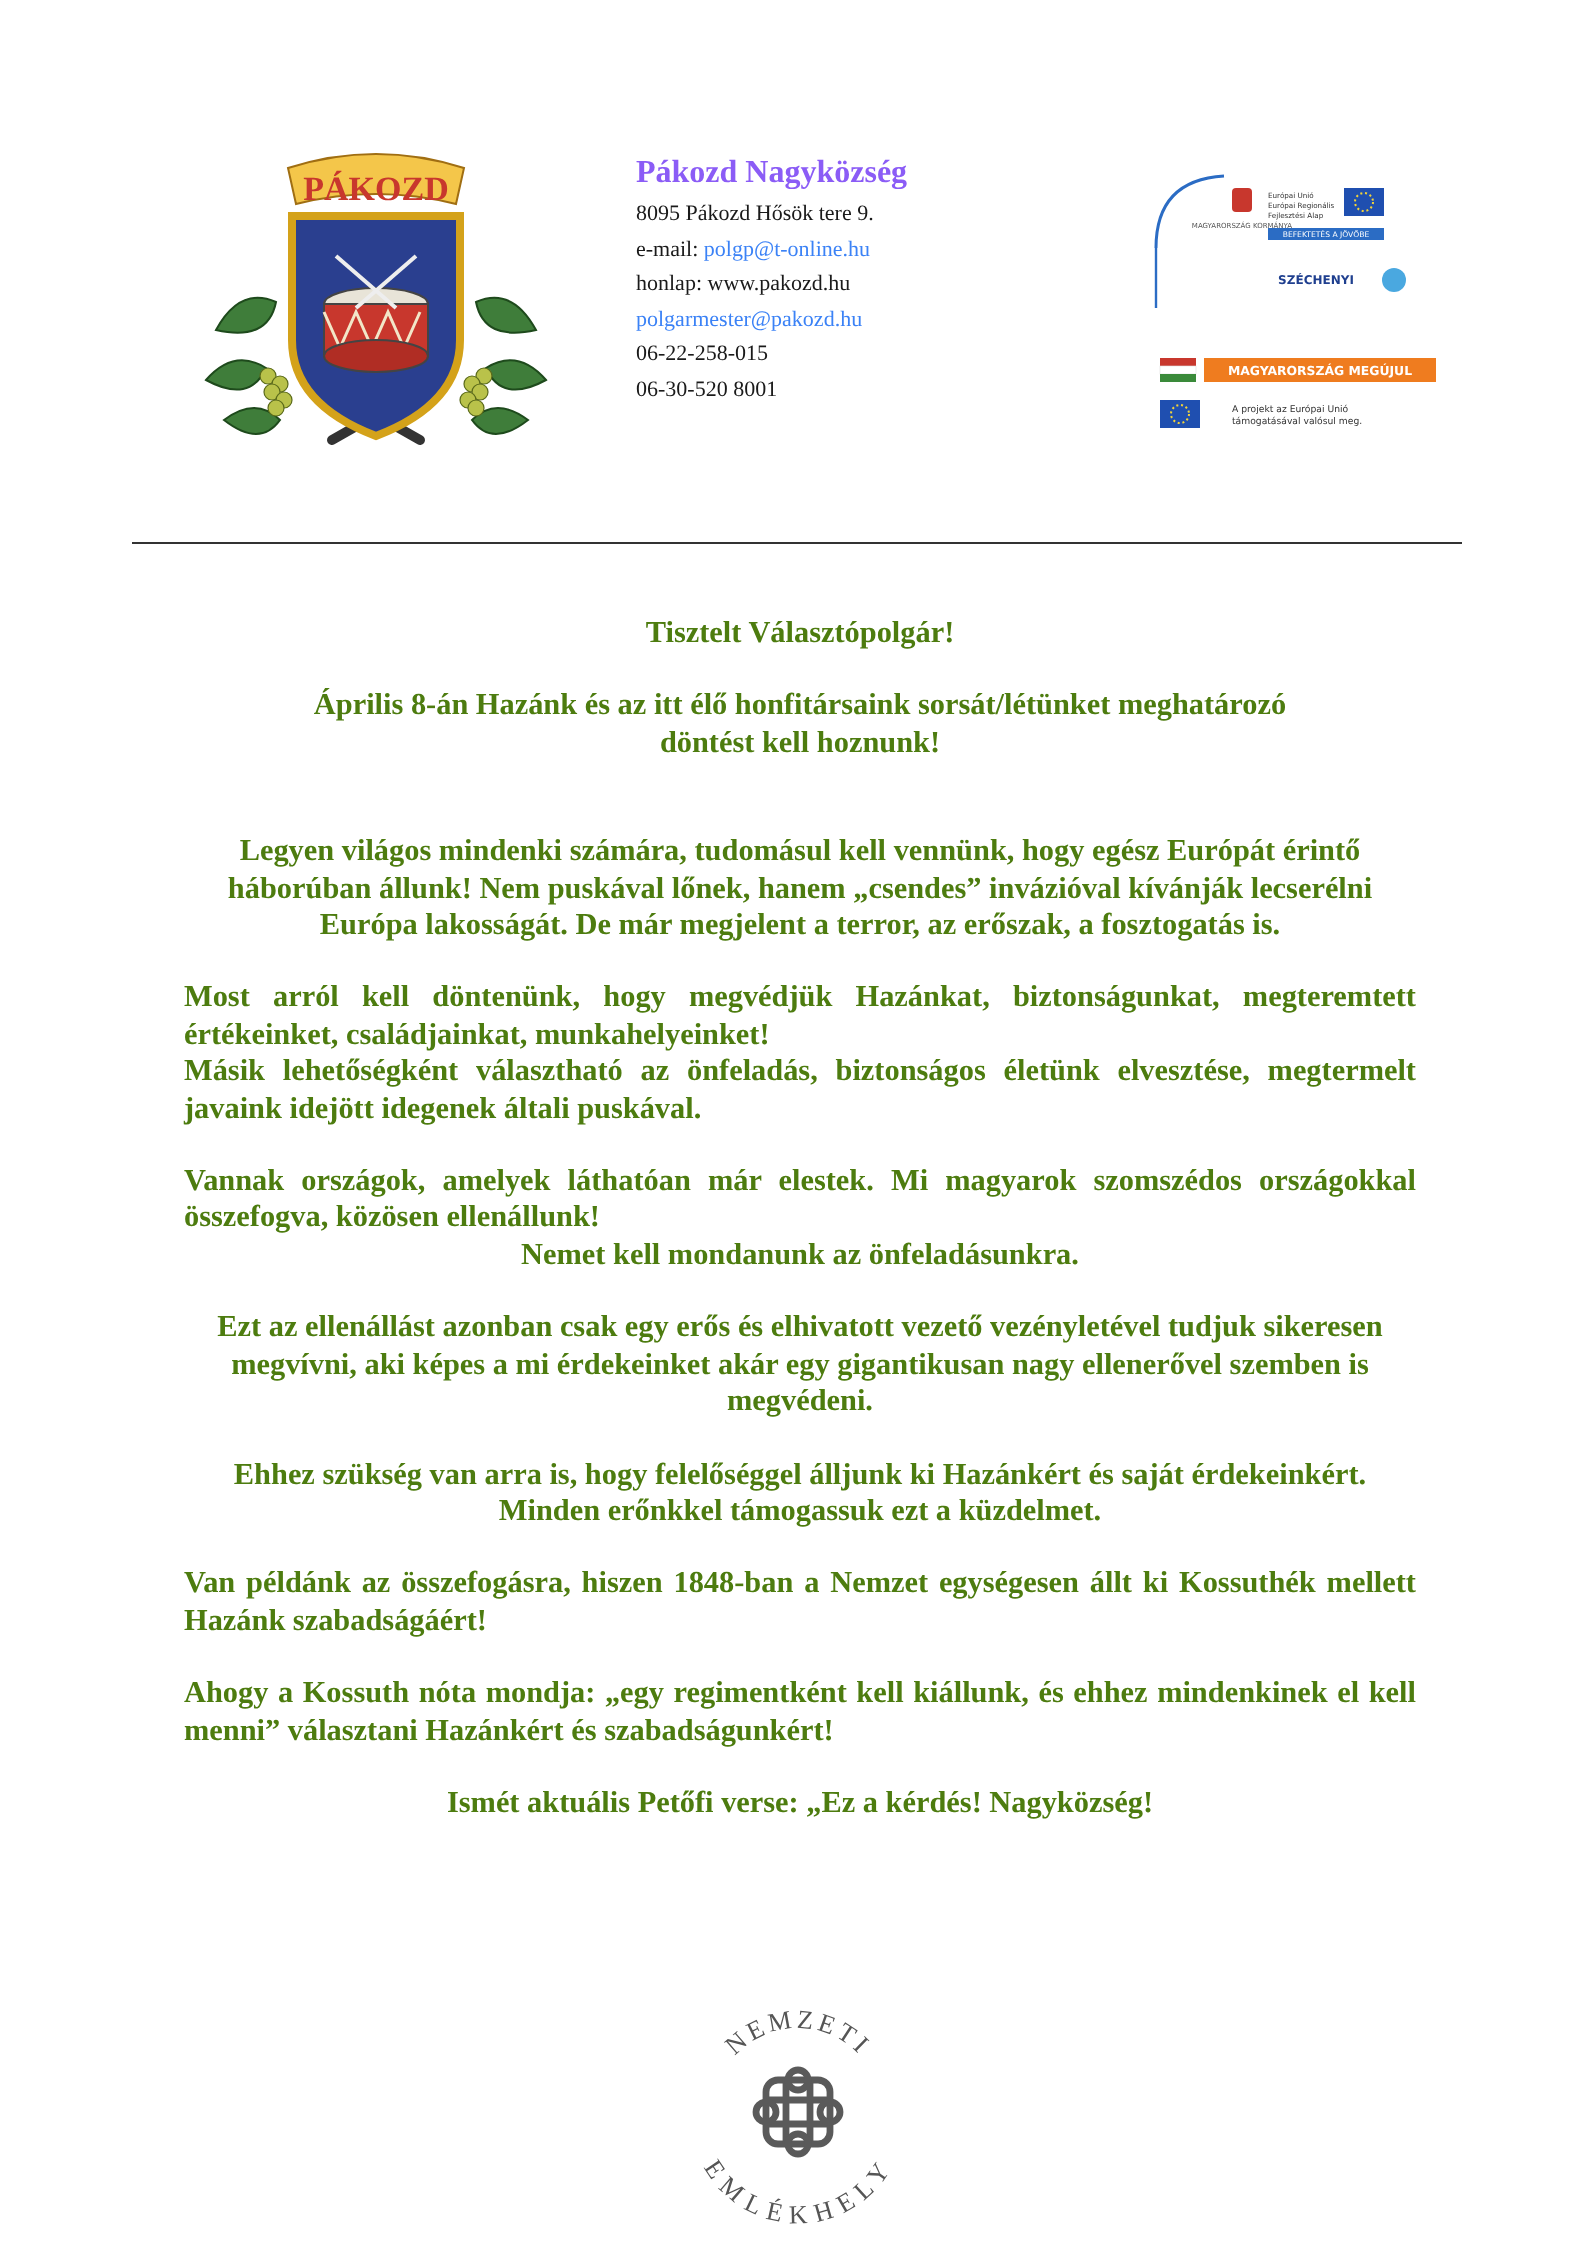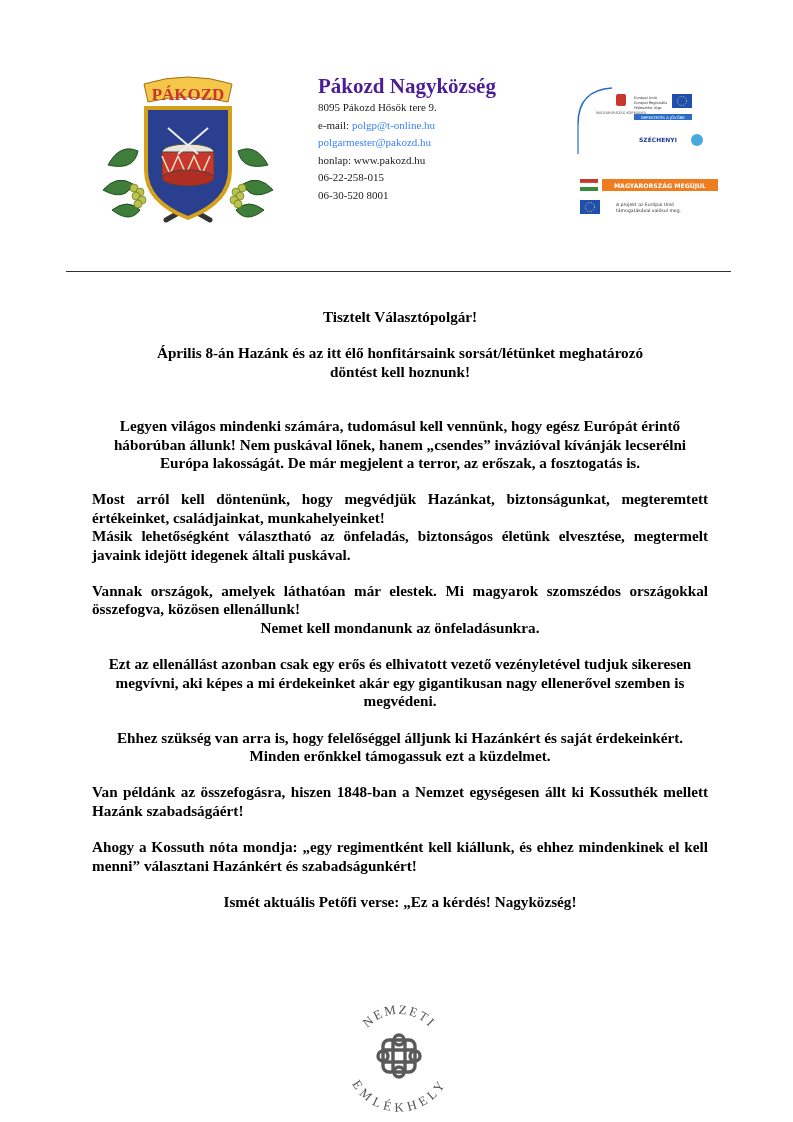--- a/index.html
+++ b/index.html
@@ -3,31 +3,31 @@
 <meta charset="utf-8">
 <style>
   html, body { margin: 0; padding: 0; background: #ffffff; }
   body { width: 793px; height: 1122px; position: relative; overflow: hidden;
          font-family: "DejaVu Serif", "Liberation Serif", serif; color: #1a1a1a; }
   .page { position: absolute; inset: 0; }
 
   
   .crest { position: absolute; left: 98px; top: 70px; width: 180px; height: 165px; }
   .org { position: absolute; left: 318px; top: 76px; width: 240px; }
-  .org-name { font-family: "Liberation Serif", serif; font-weight: bold; font-size: 21px; line-height: 21px; color: #4c1d95; }
+  .org-name { font-family: "Liberation Serif", serif; font-weight: bold; font-size: 16px; line-height: 21px; color: #8b5cf6; }
   .org-line { font-family: "Liberation Serif", serif; font-size: 11px; line-height: 17.5px; color: #1a1a1a; }
   .org-line a { color: #3b82f6; }
   .logos { position: absolute; left: 576px; top: 84px; width: 160px; height: 145px; }
 
   .rule { position: absolute; left: 66px; top: 271px; width: 665px; height: 1px; background: #333; }
 
   
   .body { position: absolute; left: 92px; top: 308px; width: 616px;
           font-family: "Liberation Serif", serif; font-weight: bold; font-size: 15.2px;
-          line-height: 18.4px; color: #000000; }
+          line-height: 18.4px; color: #4d7c0f; }
   .center { text-align: center; }
   .justify { text-align: justify; text-align-last: auto; }
   .p { margin: 0; }
   .gap-s { height: 18px; }
   .gap-m { height: 36px; }
 
   .emblem { position: absolute; left: 343px; top: 1000px; width: 112px; height: 115px; }
 </style>
 </head>
 <body>
@@ -74,24 +74,24 @@
     <path d="M46 14 q44 -14 88 0 l-4 18 q-40 -10 -80 0z" fill="#f4c64a" stroke="#a06e12" stroke-width="1"></path>
     <text x="90" y="30" text-anchor="middle" font-family="Liberation Serif, serif" font-weight="bold" font-size="17" fill="#c8372d">PÁKOZD</text>
   </svg>
 
   <div class="org">
     <div class="org-name">Pákozd Nagyközség</div>
     <div class="org-line" style="margin-top:2px">8095 Pákozd Hősök tere 9.</div>
     <div class="org-line">
       <span>e-mail: </span><a>polgp@t-online.hu</a>
     </div>
+    <div class="org-line">honlap: www.pakozd.hu</div>
     <div class="org-line">
       <a>polgarmester@pakozd.hu</a>
     </div>
-    <div class="org-line">honlap: www.pakozd.hu</div>
     <div class="org-line">06-22-258-015</div>
     <div class="org-line">06-30-520 8001</div>
   </div>
 
   <svg class="logos" viewBox="0 0 160 145">
 
     <path d="M2 40 q0 -34 34 -36" fill="none" stroke="#2b6cc4" stroke-width="1.5"></path>
     <path d="M2 40 v30" stroke="#2b6cc4" stroke-width="1.2"></path>
 
     <rect x="40" y="10" width="10" height="12" fill="#c8372d" rx="2"></rect>

